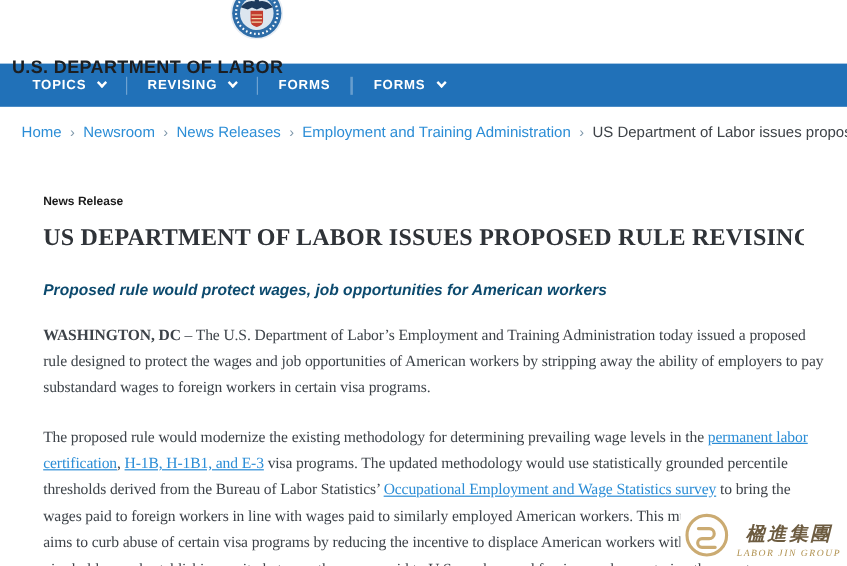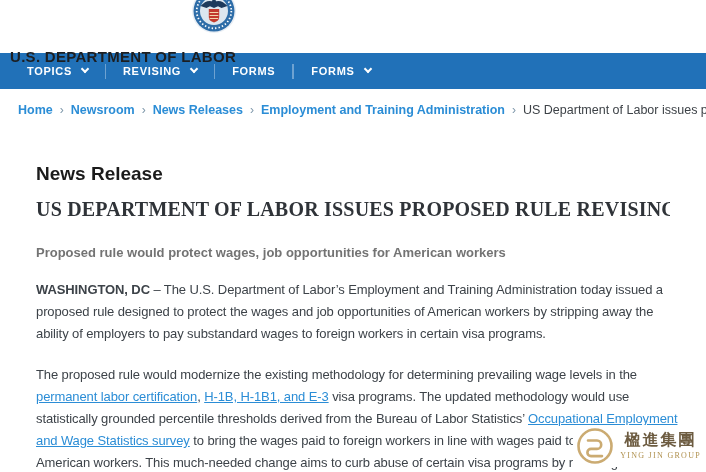--- a/index.html
+++ b/index.html
@@ -41,49 +41,50 @@
   .chev {
     width: 6px; height: 6px; border-right: 2px solid #fff; border-bottom: 2px solid #fff;
     transform: rotate(45deg); margin-left: 10px; margin-top: -4px;
   }
 
   
   .breadcrumb {
     margin: 14px 0 0 18px; font-size: 12.5px;
     white-space: nowrap; overflow: hidden; width: calc(100% - 18px);
   }
-  .crumb-link { color: var(--link-blue); text-decoration: none; cursor: pointer; font-weight: bold; }
+  .crumb-link { color: var(--link-blue); text-decoration: none; cursor: pointer; }
   .crumb-sep { color: #7f98ab; margin: 0 7px; font-size: 12px; }
   .crumb-current { color: #3d4247; }
 
   
   .article { padding: 46px 0 0 36px; width: calc(100% - 36px); }
-  .kicker { font-size: 19px; font-weight: 700; color: #1b1b1b; }
+  .kicker { font-size: 10px; font-weight: 700; color: #1b1b1b; }
   .headline {
     margin-top: 13px;
     font-family: "Liberation Serif", serif;
     font-size: 20px; font-weight: 700; color: #2f3338; letter-spacing: 0.2px;
     white-space: nowrap; overflow: hidden;
   }
   .subtitle {
-    margin-top: 24px; font-size: 13px; font-weight: 700; 
-    color: #737373;
+    margin-top: 24px; font-size: 13px; font-weight: 700; font-style: italic;
+    color: #0c4a6e;
   }
   .body-para {
     margin-top: 19px; font-size: 13px; line-height: 22px; color: #3d4349;
-    width: 652px; letter-spacing: -0.1px;
+    width: 652px; letter-spacing: -0.1px; font-family: Liberation Serif, serif;
   }
   .body-para .lead { font-weight: 700; }
   .body-link { color: var(--link-blue); text-decoration: underline; cursor: pointer; }
 
   
   .watermark {
     position: absolute; right: 2px; bottom: 5px;
-    background: #fff; display: flex; align-items: center; gap: 6px;
+    background: #fff; display: flex; align-items: flex-end; gap: 6px;
     padding: 2px 3px;
+    font-style: italic;
   }
   .wm-text { display: flex; flex-direction: column; align-items: center; }
   .wm-cjk {
     font-family: "DejaVu Sans", sans-serif;
     font-size: 16px; font-weight: 700; color: var(--gold-dark); letter-spacing: 2px;
     line-height: 1;
   }
   .wm-latin {
     font-family: "Liberation Serif", serif;
     font-size: 8px; color: var(--gold); letter-spacing: 1.3px; margin-top: 3px;
@@ -147,15 +148,15 @@
   <p class="body-para"><span>The proposed rule would modernize the existing methodology for determining prevailing wage levels in the </span><span class="body-link">permanent labor certification</span><span>, </span><span class="body-link">H-1B, H-1B1, and E-3</span><span> visa programs. The updated methodology would use statistically grounded percentile thresholds derived from the Bureau of Labor Statistics’ </span><span class="body-link">Occupational Employment and Wage Statistics survey</span><span> to bring the wages paid to foreign workers in line with wages paid to similarly employed American workers. This much-needed change aims to curb abuse of certain visa programs by reducing the incentive to displace American workers with low-wage foreign visa holders and establishing parity between the wages paid to U.S. workers and foreign workers entering the country on employment-based visas.</span></p>
 </main>
 
 <div class="watermark">
   <svg width="38" height="38" viewBox="0 0 38 38">
     <circle cx="19" cy="19" r="16.5" fill="none" stroke="#cbab72" stroke-width="2.6"></circle>
     <path d="M12 13.5 h9 a4.2 4.2 0 0 1 0 8.4 h-6 a3.6 3.6 0 0 0 0 7.2 h11" fill="none" stroke="#cbab72" stroke-width="2.6" stroke-linecap="round"></path>
   </svg>
   <div class="wm-text">
     <div class="wm-cjk">楹進集團</div>
-    <div class="wm-latin">YING JIN GROUP</div>
+    <div class="wm-latin">LABOR JIN GROUP</div>
   </div>
 </div>
 
 </body></html>

